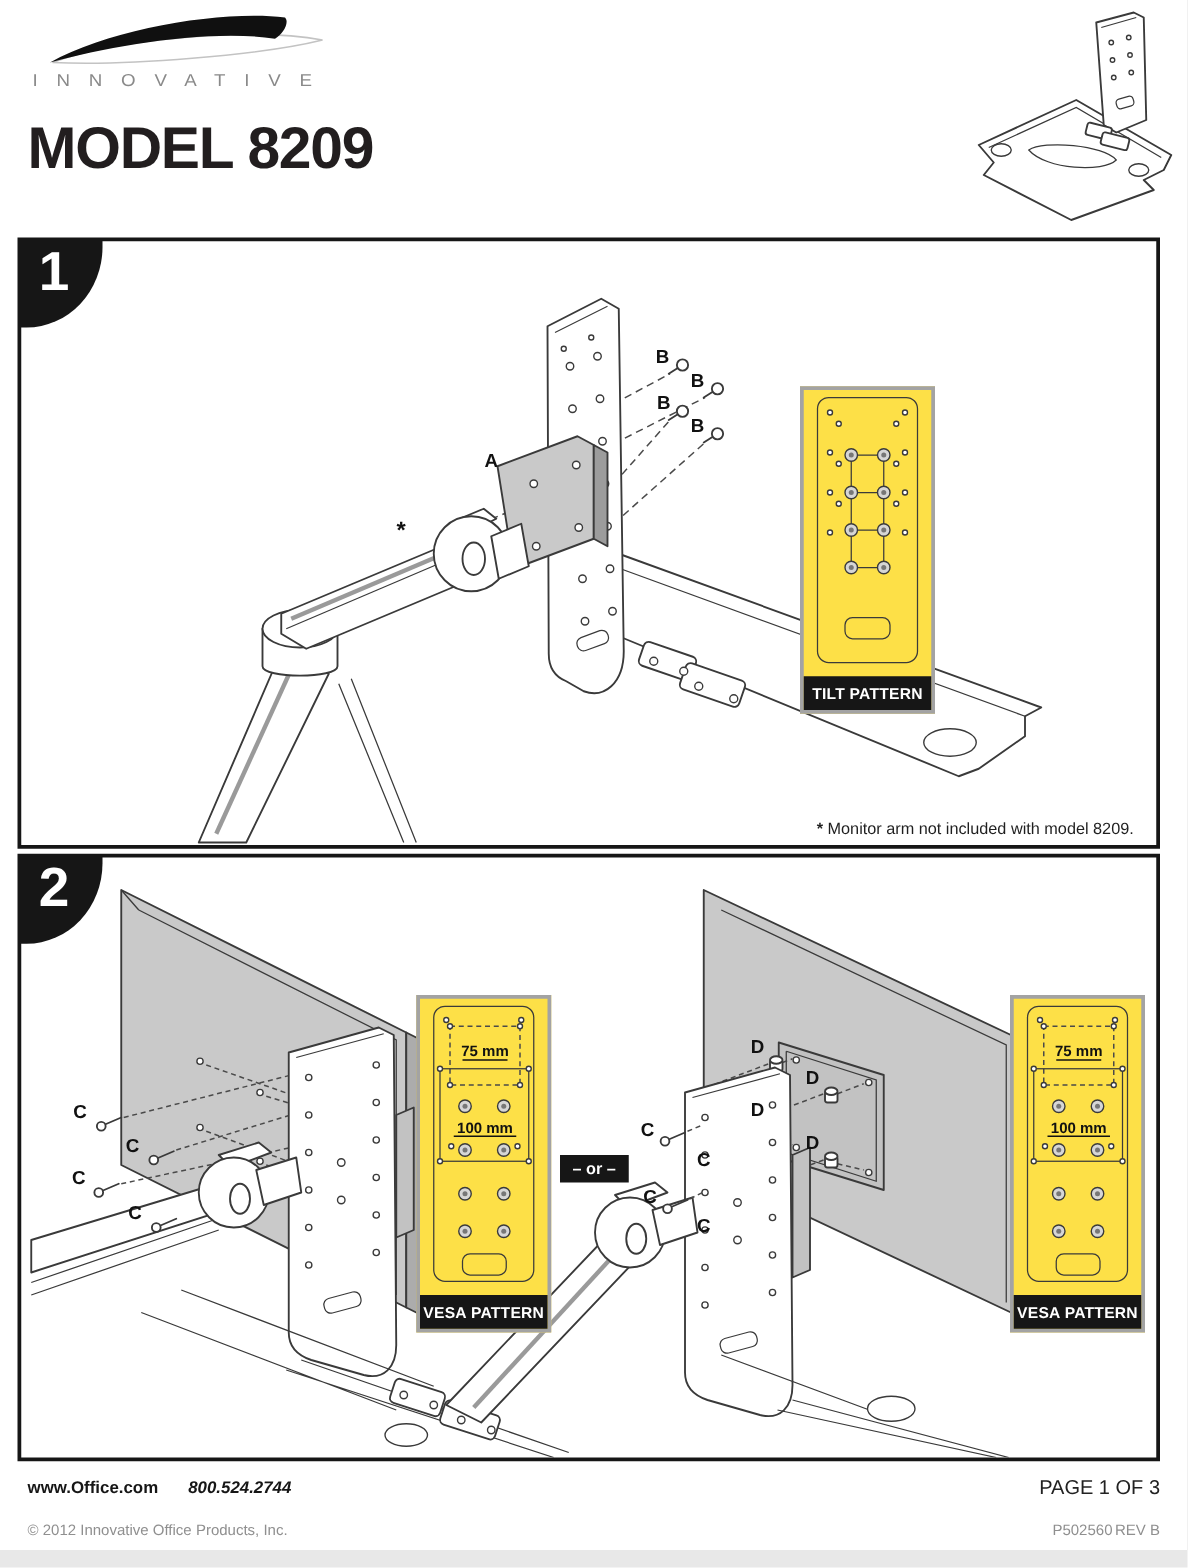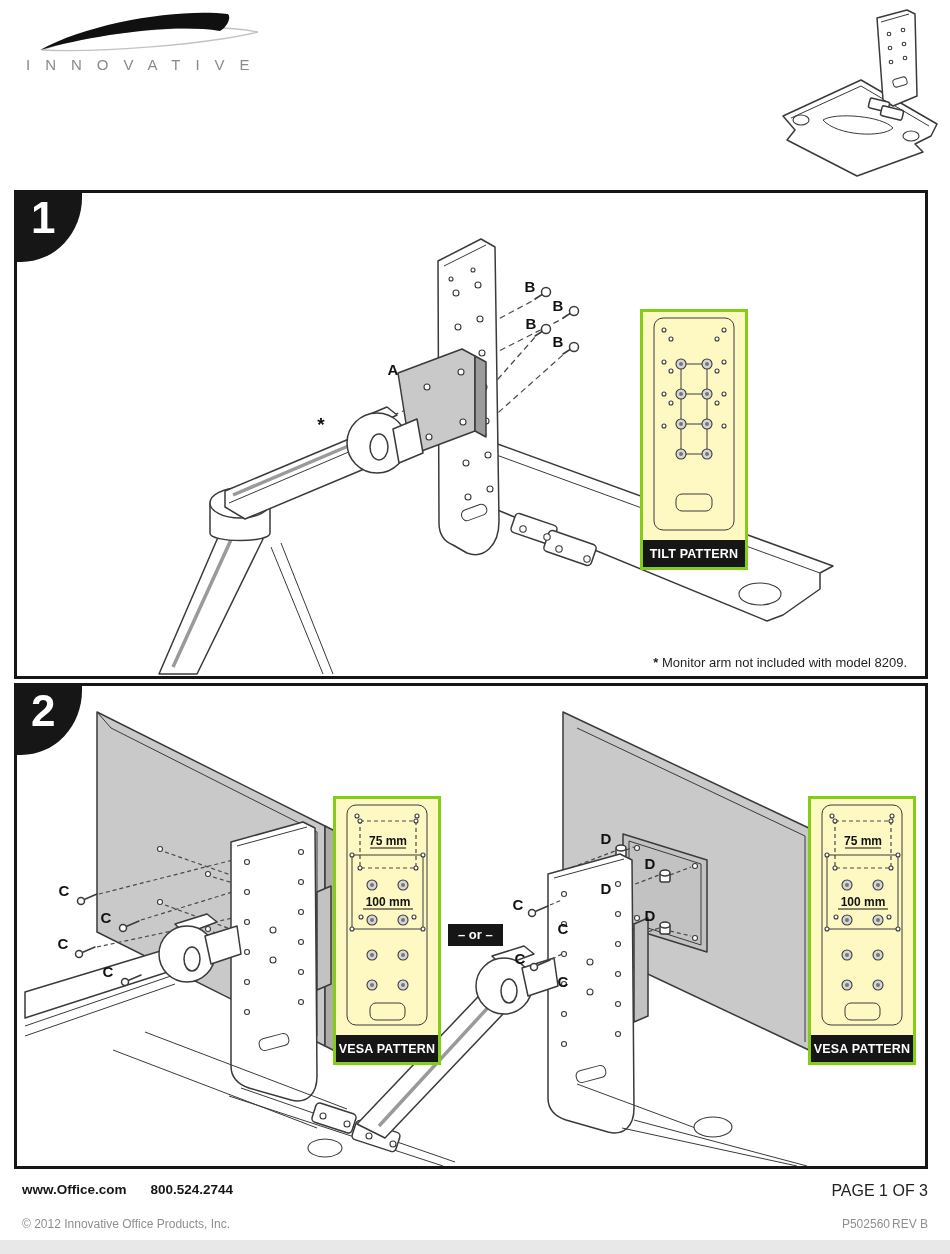--- a/index.html
+++ b/index.html
@@ -26,35 +26,35 @@
     border-radius:0 0 92% 0;color:#fff;font-size:44px;font-weight:700;
     padding:2px 0 0 15px;box-sizing:border-box;z-index:5;line-height:1.1;
   }
   .art-svg{position:absolute;left:0;top:0;}
   .lbl{
     position:absolute;font-weight:700;font-size:15px;color:#111;z-index:4;
     transform:translate(-50%,-50%);
   }
   .lbl.star{font-size:19px;}
   
-  .callout{position:absolute;width:108px;background:#fef9c3;border:3px solid #84cc16;box-sizing:border-box;z-index:6;}
+  .callout{position:absolute;width:108px;background:#fde047;border:3px solid #a3a3a3;box-sizing:border-box;z-index:6;}
   .callout .bar{
     background:#161616;color:#fff;font-size:12.5px;font-weight:700;text-align:center;
     padding:7px 0 6px 0;letter-spacing:.2px;white-space:nowrap;
   }
   
   .or-badge{
     position:absolute;background:#161616;color:#fff;font-size:13px;font-weight:700;
     padding:3px 10px 4px 10px;z-index:6;white-space:nowrap;
   }
   
   .footnote{position:absolute;right:18px;bottom:6px;font-size:13px;color:#1f1f1f;text-align:right;}
   .footnote .star{font-weight:700;}
   .footer-row1-left{position:absolute;left:22px;top:1182px;font-size:13.5px;font-weight:700;color:#161616;}
-  .footer-row1-left .phone{margin-left:24px;}
+  .footer-row1-left .phone{margin-left:24px;font-style:italic;}
   .footer-row1-right{position:absolute;right:22px;top:1182px;font-size:16px;font-weight:400;color:#222;}
   .footer-row2-left{position:absolute;left:22px;top:1217px;font-size:12px;color:#8f8f8f;}
   .footer-row2-right{position:absolute;right:22px;top:1217px;font-size:12px;color:#8f8f8f;}
   .footer-row2-right .rev{margin-left:2px;}
   
   svg .st{stroke:#3a3a3a;stroke-width:1.5;stroke-linejoin:round;stroke-linecap:round;}
   svg .wh{fill:#ffffff;}
   svg .gy{fill:#c9c9c9;}
   svg .gy2{fill:#acacac;}
   svg .gy3{fill:#c2c2c2;}
@@ -70,20 +70,21 @@
 </head>
 <body>
 
 <div class="page">
 
   <svg class="swoosh" width="270" height="52" viewBox="0 0 270 52">
     <path d="M22,44 C75,24 185,16 238,26 C190,38 80,47 22,44 Z" fill="none" stroke="#c3c3c3" stroke-width="1.3"></path>
     <path d="M20,44 C70,16 160,2 208,8 C212,12 206,22 200,25 C150,17 70,30 20,44 Z" fill="#101010"></path>
   </svg>
   <div class="brand-name">INNOVATIVE</div>
+  <div class="page-title">MODEL 8209</div>
 
   <svg class="thumb" width="180" height="182" viewBox="0 0 180 182">
     <g>
       <path class="st wh" d="M18,112 L96,76 L172,120 L166,132 L150,140 L158,148 L92,172 L22,136 L30,126 Z"></path>
       <path class="thin" d="M26,114 L96,82 L164,122"></path>
       <ellipse class="hole" cx="36" cy="116" rx="8" ry="5"></ellipse>
       <ellipse class="hole" cx="146" cy="132" rx="8" ry="5"></ellipse>
       <path class="thin" d="M58,116 C70,108 118,112 128,124 C118,134 72,132 58,116 Z"></path>
       <path class="st wh" d="M112,14 L142,6 L150,10 L152,92 L128,102 L118,96 Z"></path>
       <path class="thin" d="M116,18 L144,10"></path>

